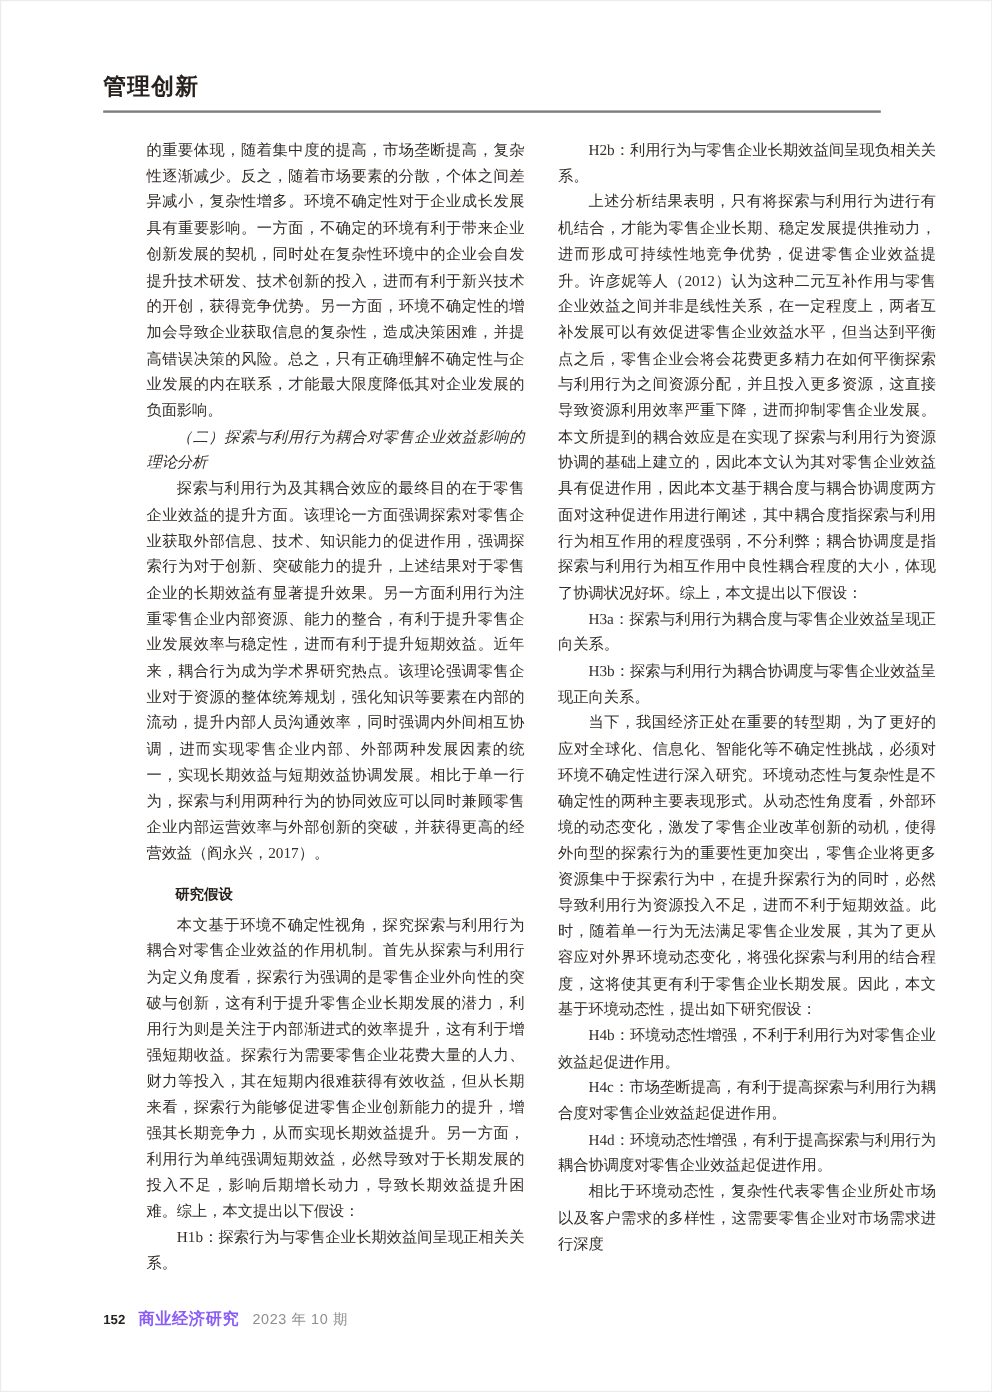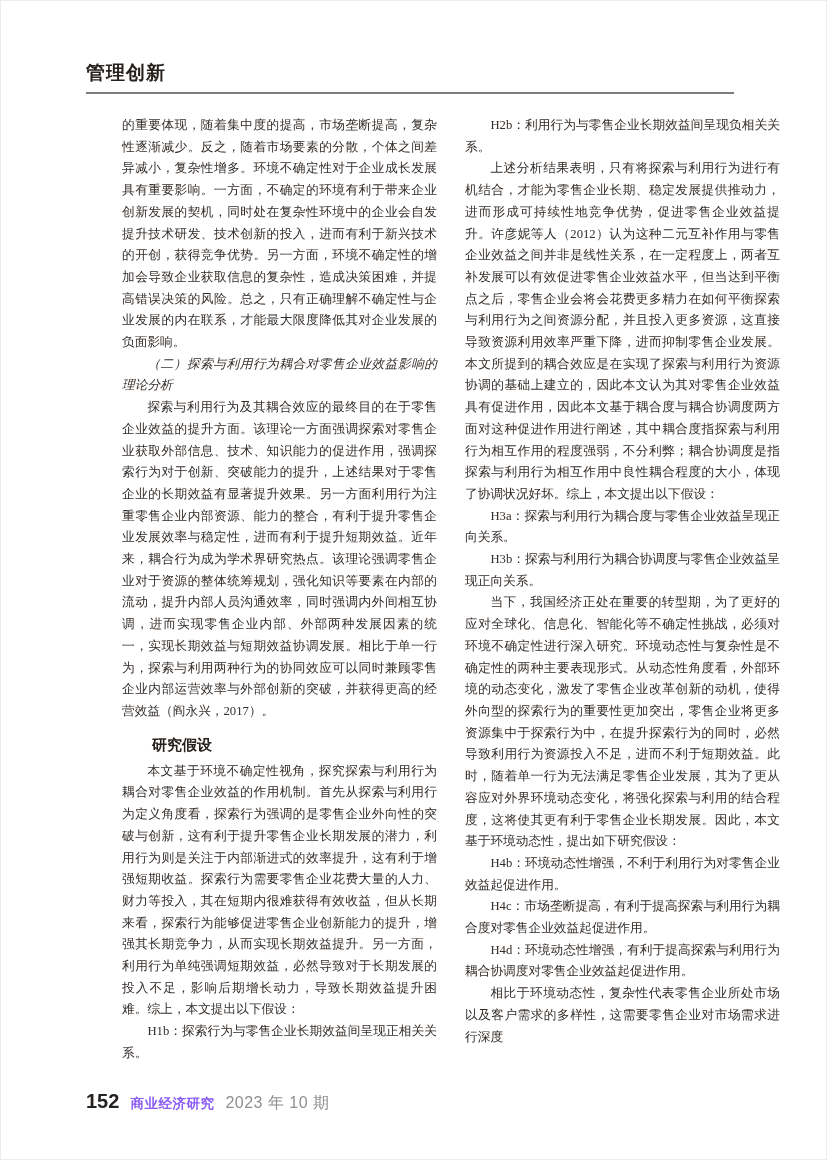--- a/index.html
+++ b/index.html
@@ -60,47 +60,47 @@
   .col p.no-indent { text-indent: 0; }
   .col p.kai {
     font-style: italic;
     color: #352f2b;
   }
   .section-heading {
     margin: 10px 0 4px 0;
     text-indent: 2em;
     font-family: "Liberation Sans", "DejaVu Sans", sans-serif;
     font-weight: bold;
-    font-size: 15px;
+    font-size: 12px;
     line-height: 24px;
     color: #27211d;
   }
   
   .page-footer {
     position: absolute;
     left: 85px;
     top: 1089px;
     display: flex;
     align-items: baseline;
     gap: 11px;
     font-family: "Liberation Sans", "DejaVu Sans", sans-serif;
   }
   .page-number {
     font-weight: bold;
-    font-size: 20px;
+    font-size: 11px;
     color: #262220;
   }
   .journal-name {
     font-weight: bold;
     font-size: 13.5px;
     color: #8b5cf6;
     letter-spacing: 0.5px;
   }
   .issue-label {
-    font-size: 16px;
+    font-size: 12px;
     color: #8f8f8f;
     letter-spacing: 0.5px;
   }
 </style>
 </head>
 <body>
 
 <div class="page">
 
   <div class="page-header">

